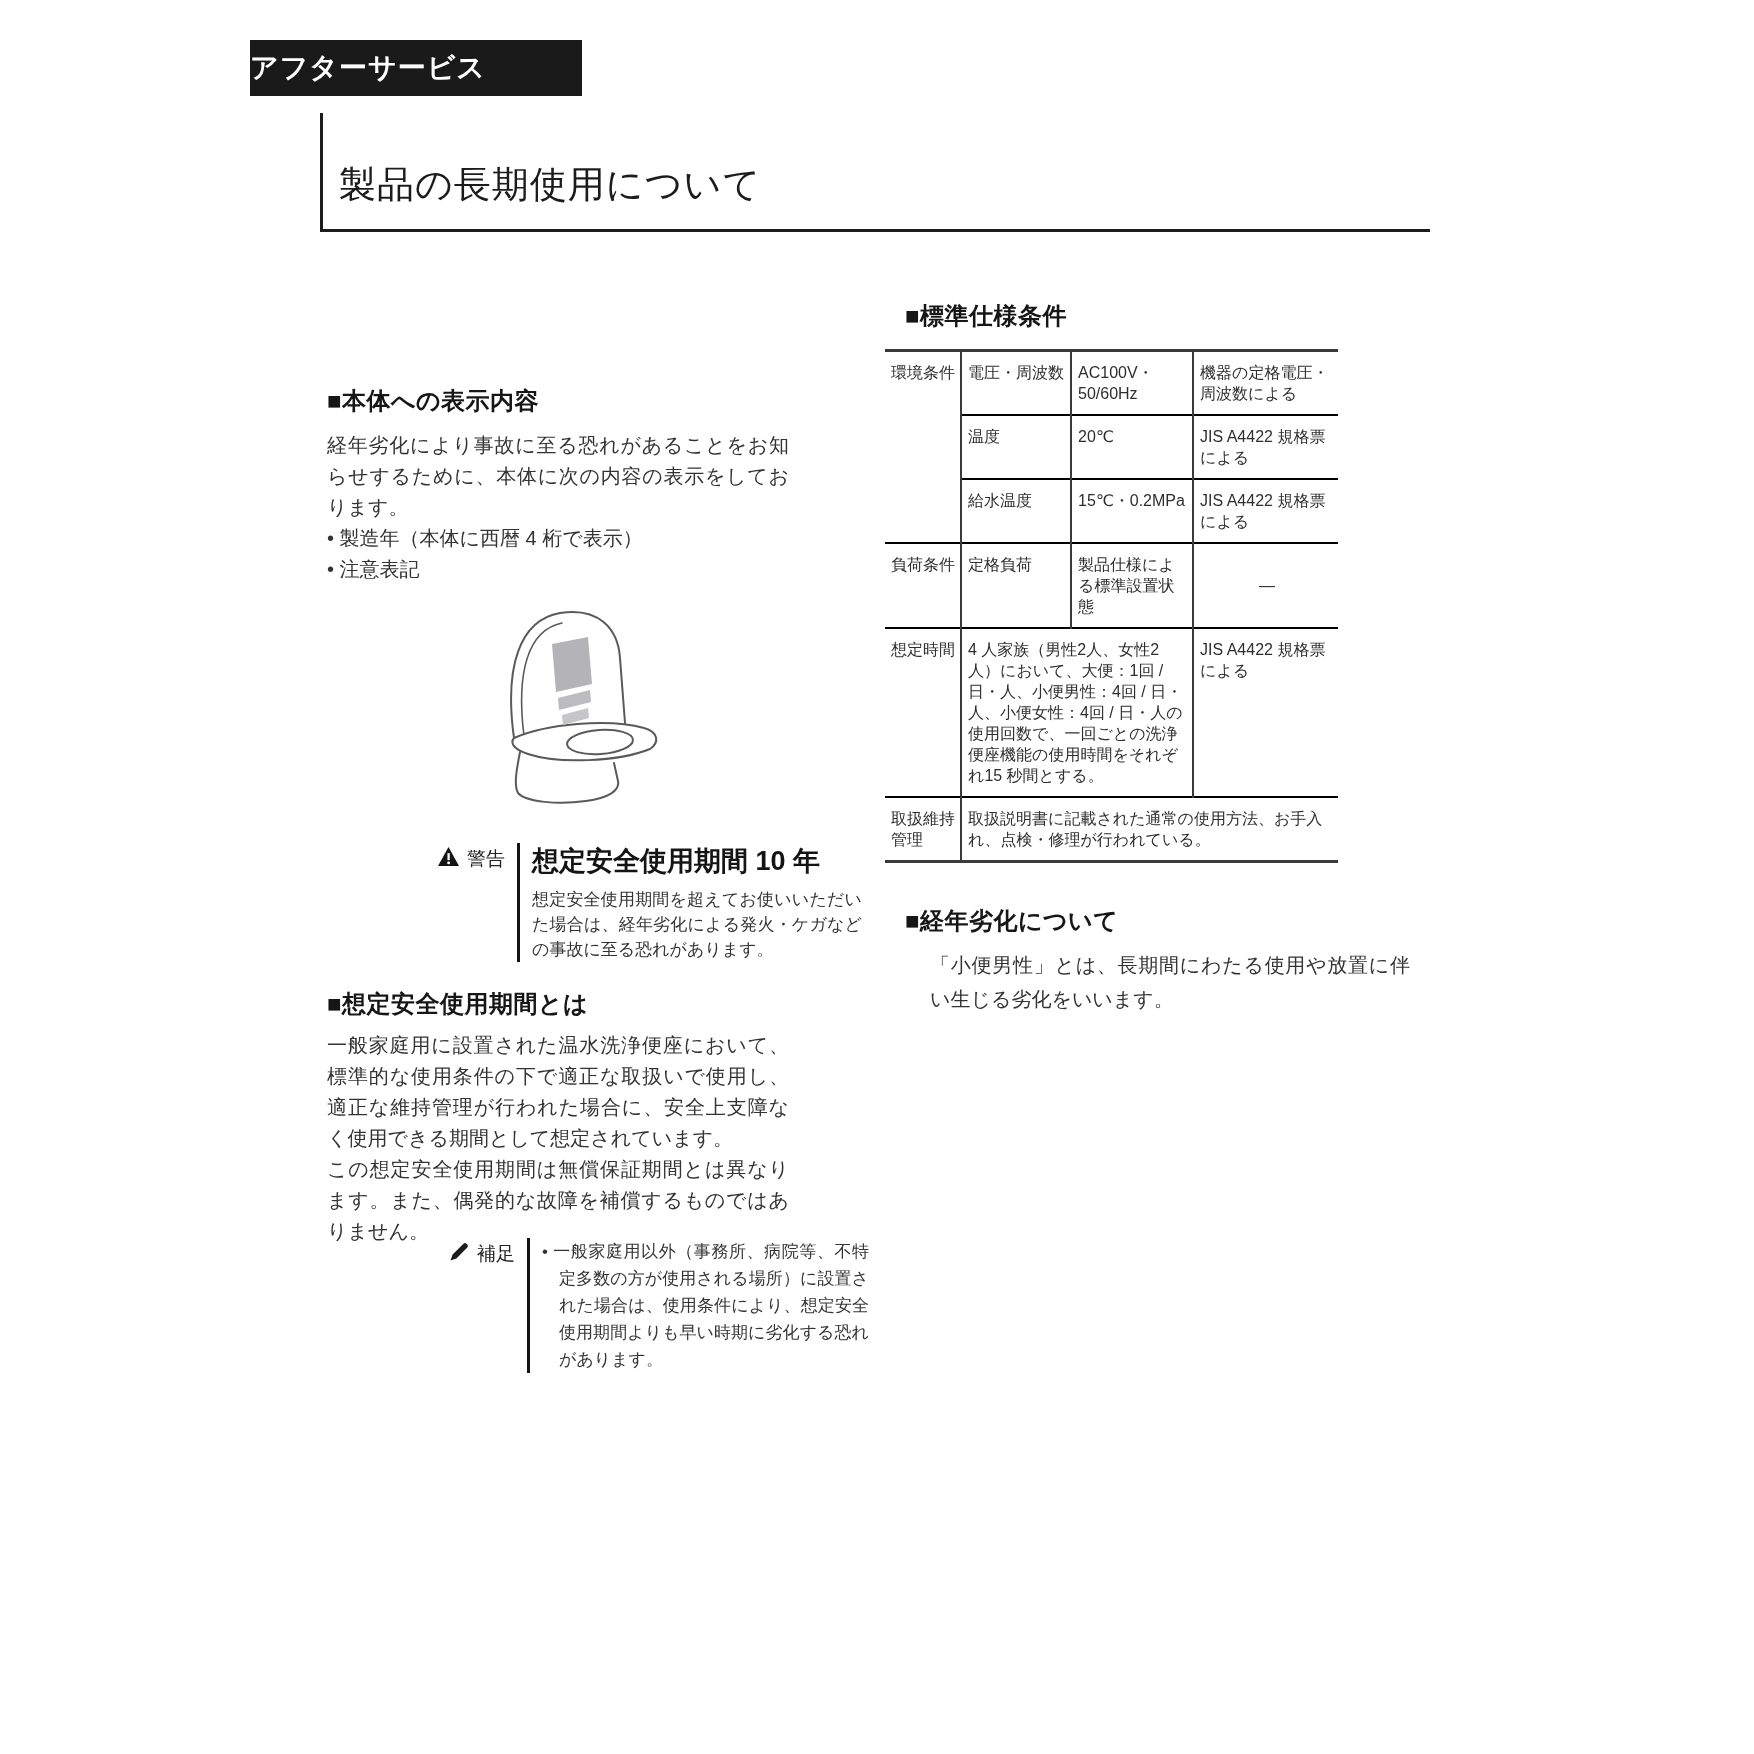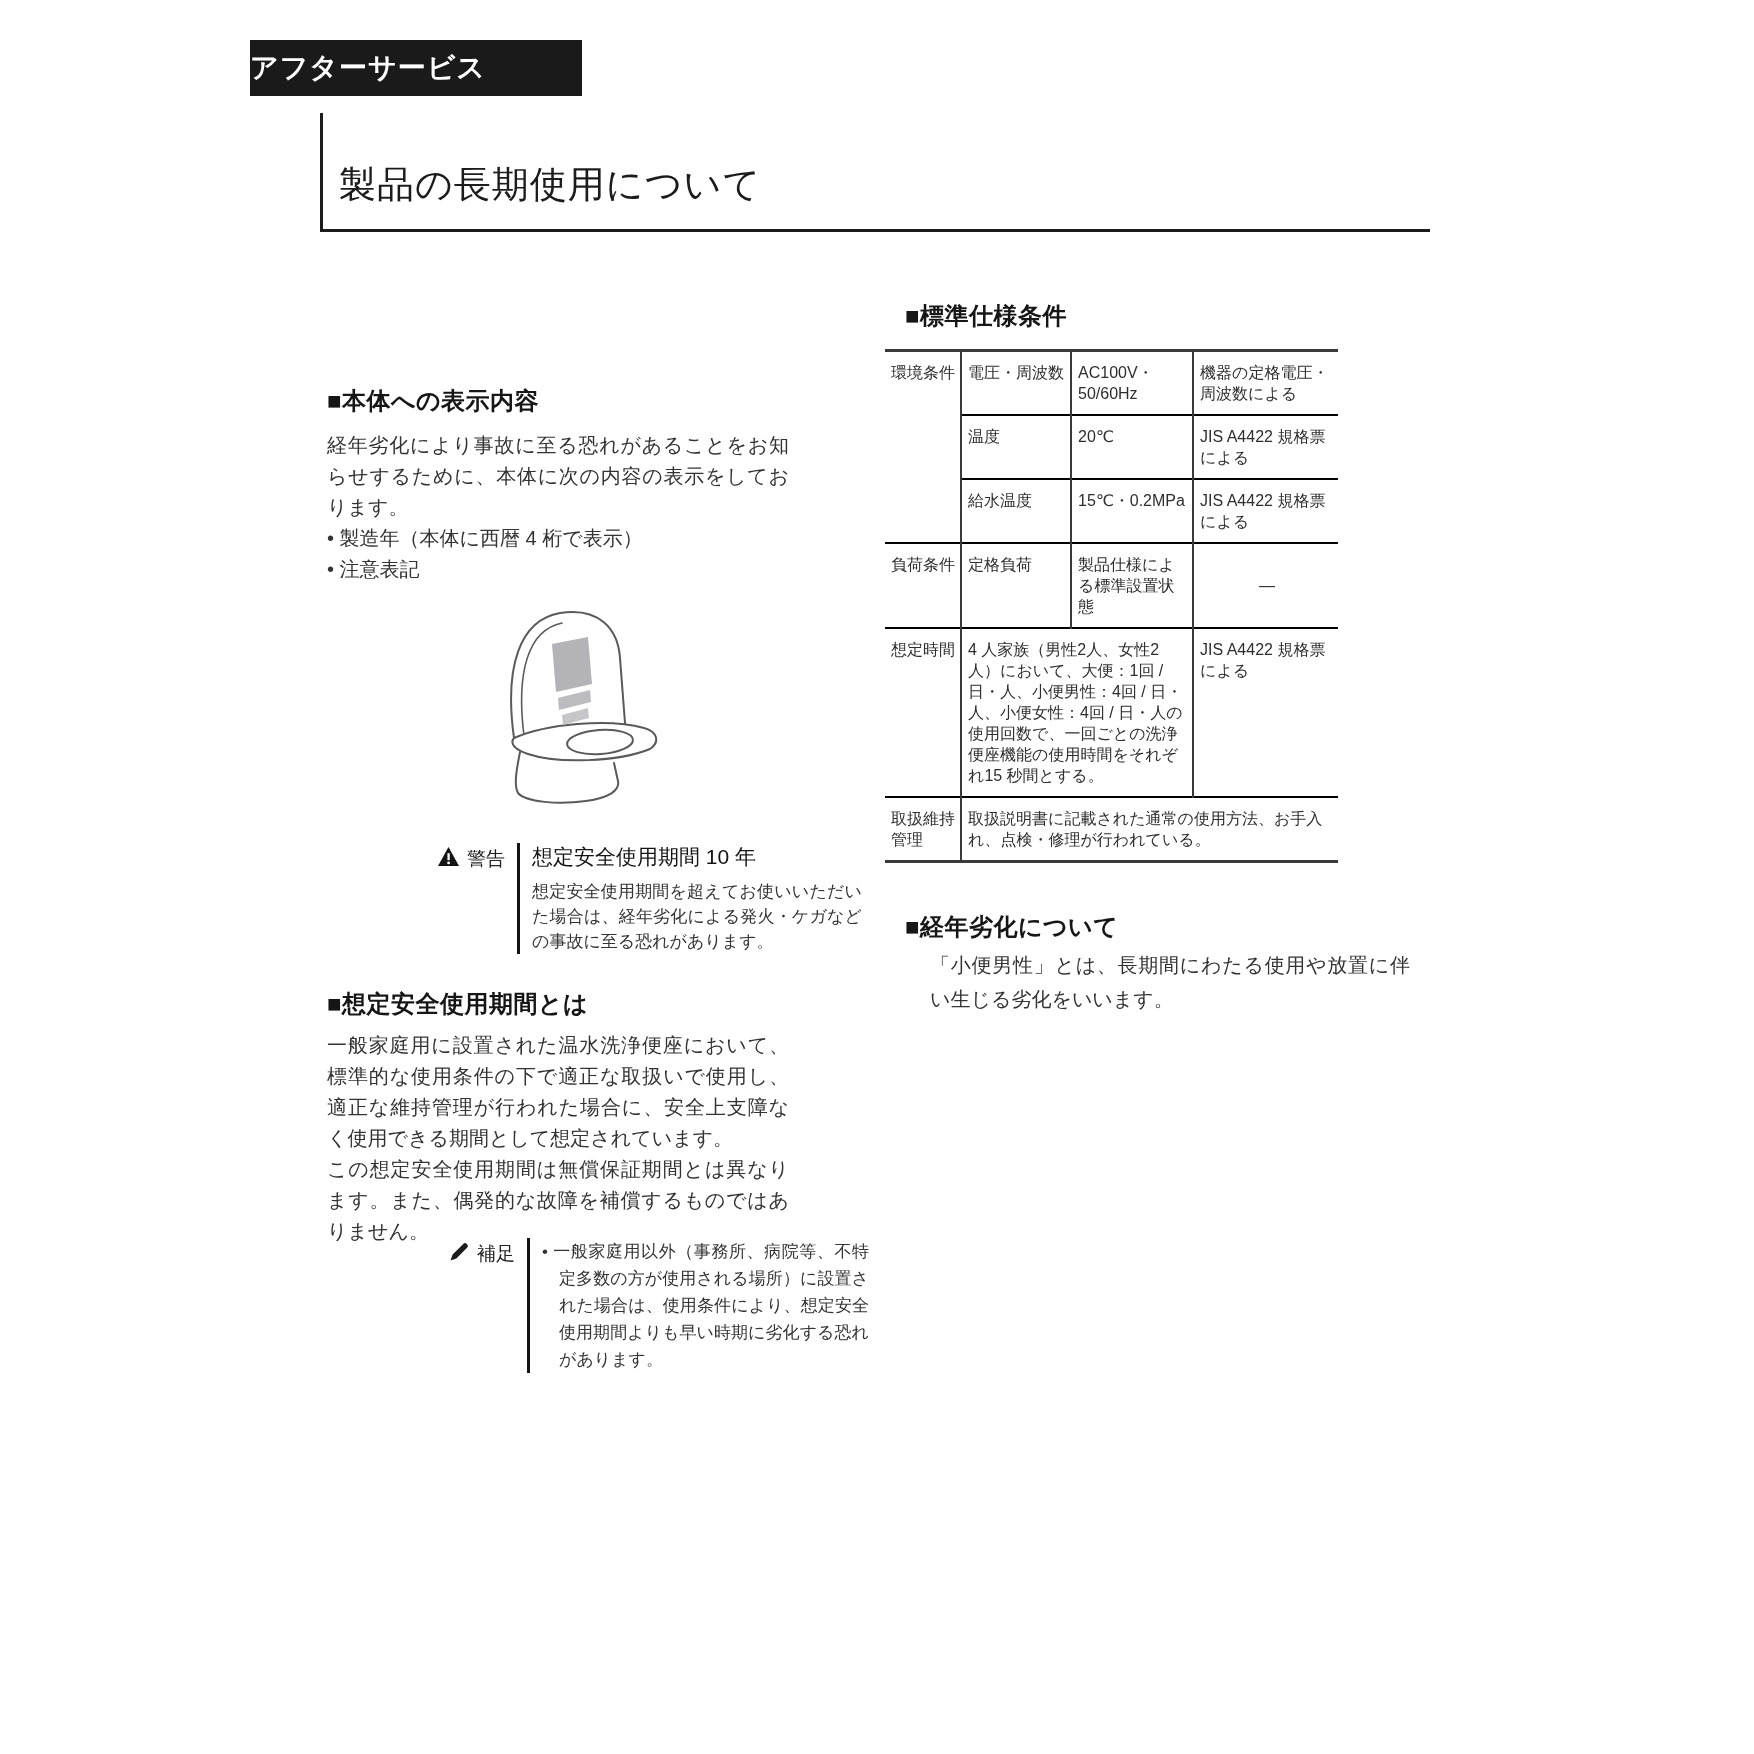--- a/index.html
+++ b/index.html
@@ -30,21 +30,21 @@
   .bullet-line::before{content:"• ";}
 
   .illu{position:absolute;left:462px;top:596px;width:200px;height:212px;}
 
   
   .callout{position:absolute;display:flex;align-items:stretch;}
   .co-label{display:flex;align-items:flex-start;gap:7px;padding-top:3px;flex:0 0 auto;}
   .co-label .co-word{font-size:19px;color:#222;}
   .co-bar{width:3px;background:#141414;margin-left:12px;margin-right:12px;flex:0 0 auto;}
   .co-content{flex:1 1 auto;}
-  .co-title{font-size:21px;font-weight:normal;color:#141414;margin:0 0 8px 0;}
+  .co-title{font-size:27px;font-weight:bold;color:#141414;margin:0 0 8px 0;}
   .co-body{font-size:17px;line-height:25px;color:#333;text-align:justify;margin:0;}
   .note-body{font-size:17px;line-height:27px;color:#333;text-align:justify;
              padding-left:17px;text-indent:-17px;margin:0;}
   .note-body::before{content:"• ";}
 
   
   .spec-heading{left:905px;top:300px;}
   .spec-table{position:absolute;left:885px;top:349px;width:453px;border-collapse:collapse;
               table-layout:fixed;font-size:16px;line-height:21px;color:#2e2e2e;
               border-top:3px solid #3a3a3a;border-bottom:3px solid #3a3a3a;}
@@ -173,17 +173,17 @@
         <td colspan="2">4 人家族（男性2人、女性2人）において、大便：1回 / 日・人、小便男性：4回 / 日・人、小便女性：4回 / 日・人の使用回数で、一回ごとの洗浄便座機能の使用時間をそれぞれ15 秒間とする。</td>
         <td>JIS A4422 規格票による</td>
       </tr>
       <tr>
         <td class="first">取扱維持管理</td>
         <td colspan="3">取扱説明書に記載された通常の使用方法、お手入れ、点検・修理が行われている。</td>
       </tr>
     </tbody>
   </table>
 
-  <div class="subheading aging-heading" style="position:absolute;margin-top:6px;">■経年劣化について</div>
+  <div class="subheading aging-heading" style="position:absolute;">■経年劣化について</div>
   <div class="aging-body">「小便男性」とは、長期間にわたる使用や放置に伴い生じる劣化をいいます。</div>
 
 
 </div>
 
 </body></html>

